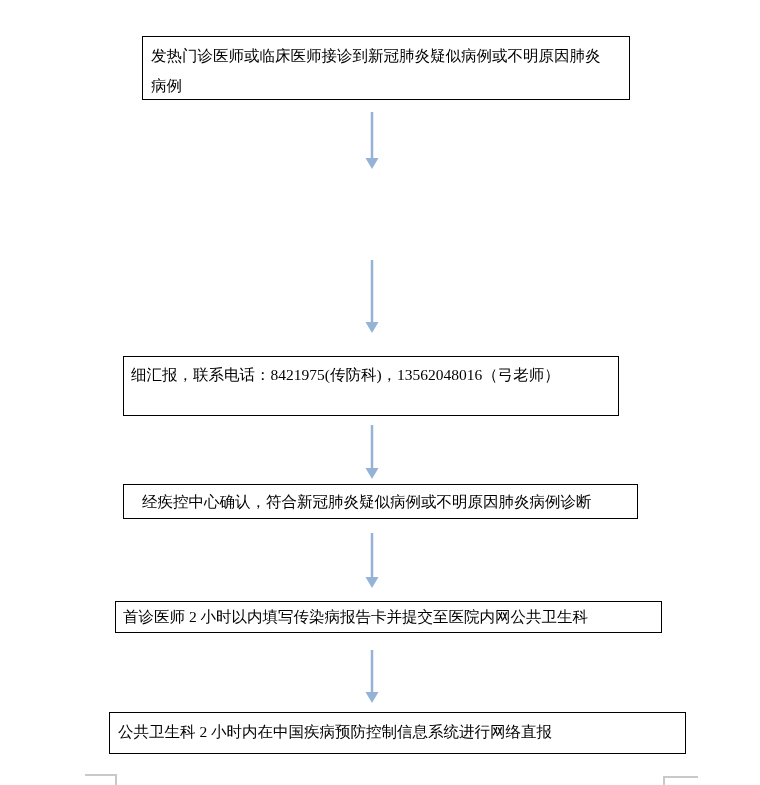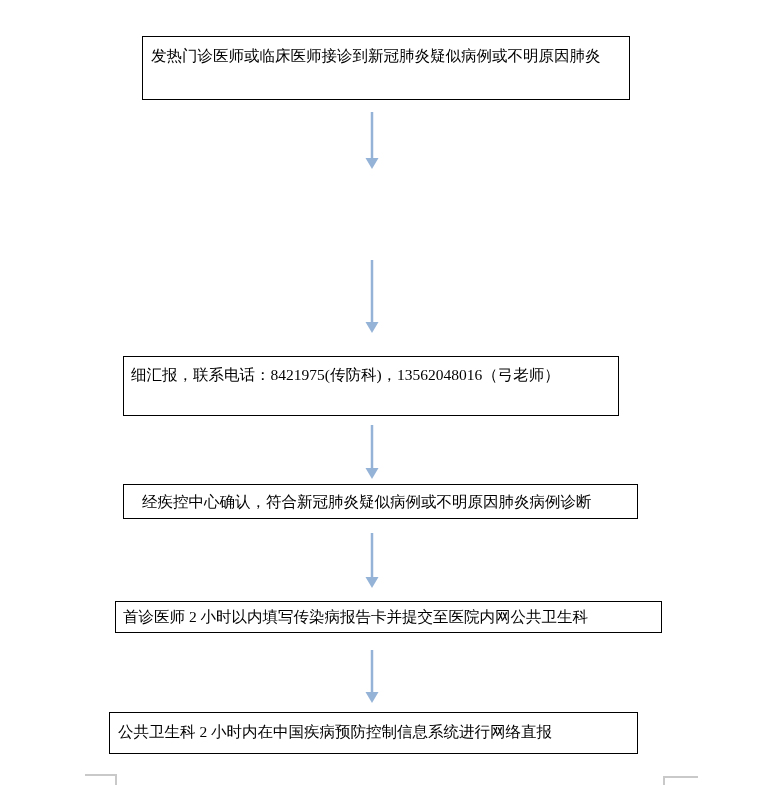--- a/index.html
+++ b/index.html
@@ -26,21 +26,21 @@
   .flow-box .line {
     white-space: pre;
     overflow: hidden;
   }
   
   .b1 { left: 142px; top: 36px;  width: 488px; height: 64px; padding: 4px 7px 0 8px; line-height: 30px; }
   .b2 { left: 124px; top: 188px; width: 511px; height: 60px; padding: 3px 0 0 7px; line-height: 30px; }
   .b3 { left: 123px; top: 356px; width: 496px; height: 60px; padding: 3px 0 0 7px; line-height: 30px; }
   .b4 { left: 123px; top: 484px; width: 515px; height: 35px; padding-left: 18px; line-height: 33px; }
   .b5 { left: 115px; top: 601px; width: 547px; height: 32px; padding-left: 7px; line-height: 30px; }
-  .b6 { left: 109px; top: 712px; width: 529px; height: 42px; padding-left: 8px; line-height: 38px; border-width: 1.5px; }
+  .b6 { left: 109px; top: 712px; width: 577px; height: 42px; padding-left: 8px; line-height: 38px; border-width: 1.5px; }
   .arrow {
     position: absolute;
     left: 364px;
     display: block;
   }
   .a1 { top: 112px; }
   .a2 { top: 260px; }
   .a3 { top: 425px; }
   .a4 { top: 533px; }
   .a5 { top: 650px; }
@@ -59,20 +59,21 @@
     border-left: 2px solid #c9c9c9;
   }
 </style>
 </head>
 <body>
 
 <div class="page">
 
   <div class="flow-box b1">
     <div class="line">发热门诊医师或临床医师接诊到新冠肺炎疑似病例或不明原因肺炎</div>
+    <div class="line">病例</div>
   </div>
 
   <svg class="arrow a1" width="16" height="57" viewBox="0 0 16 57">
     <line x1="8" y1="0" x2="8" y2="47" stroke-width="2.5" stroke="#95b3d7"></line>
     <polygon points="1.5,46 14.5,46 8,57" fill="#95b3d7"></polygon>
   </svg>
 
 
   <svg class="arrow a2" width="16" height="73" viewBox="0 0 16 73">
     <line x1="8" y1="0" x2="8" y2="63" stroke-width="2.5" stroke="#95b3d7"></line>

